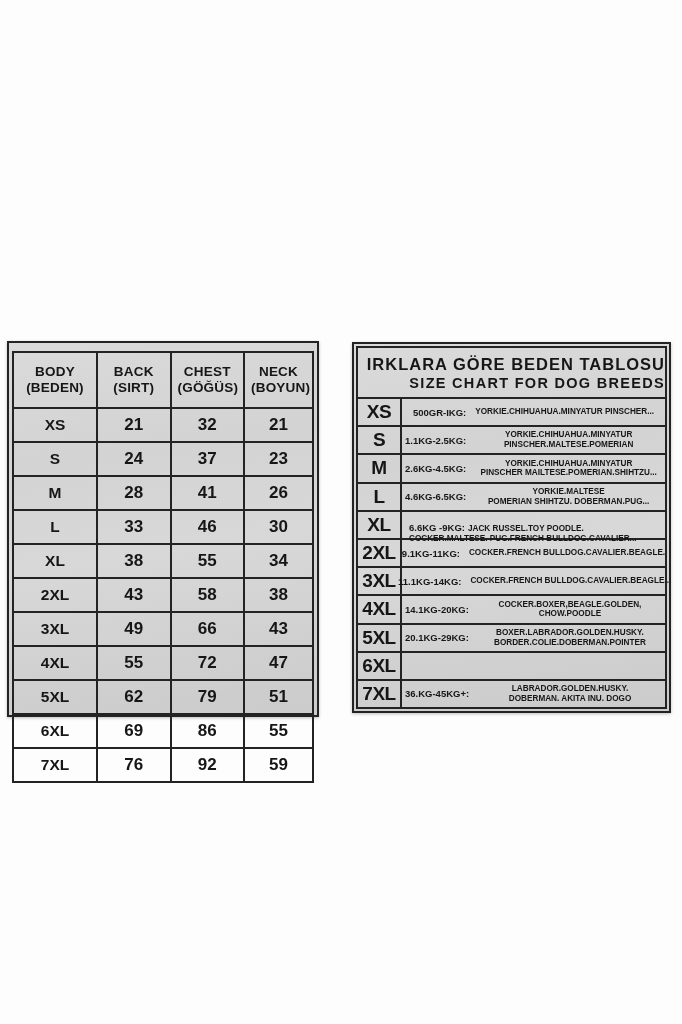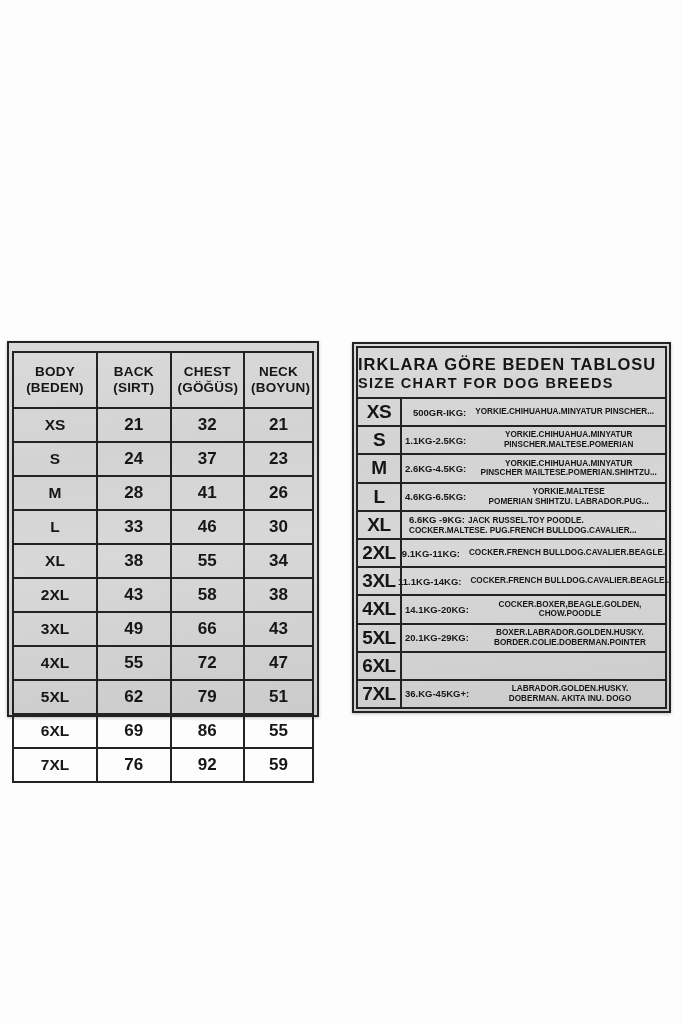--- a/index.html
+++ b/index.html
@@ -30,41 +30,41 @@
   }
   .mtable thead tr{height:56px;}
   .mtable th{font-size:13.5px;font-weight:bold;line-height:1.15;letter-spacing:.2px;}
   .mtable th span{display:block;}
   .mtable td{font-size:17px;font-weight:bold;}
   .mtable td.msize{font-size:15.5px;}
   
   .right-plate{left:352px;top:342px;width:319px;height:371px;padding:2px;display:flex;flex-direction:column;}
   .btitle{
     border:2px solid var(--border);height:53px;flex:0 0 53px;
-    display:flex;flex-direction:column;justify-content:center;align-items:flex-start;gap:1px;
+    display:flex;flex-direction:column;justify-content:center;align-items:flex-end;gap:1px;
   }
   .btitle-tr{font-size:16.5px;font-weight:bold;letter-spacing:1px;white-space:nowrap;}
   .btitle-en{font-size:14.5px;font-weight:bold;letter-spacing:1.3px;white-space:nowrap;}
   .brows{flex:1;display:flex;flex-direction:column;}
   .brow{
     flex:1;display:flex;align-items:stretch;
     border:2px solid var(--border);border-top:none;min-height:0;
   }
   .bsize{
     width:44px;flex:0 0 44px;border-right:2px solid var(--border);
     display:flex;align-items:center;justify-content:center;
     font-size:19px;font-weight:bold;letter-spacing:-.5px;
   }
   .bcontent{flex:1;display:flex;align-items:center;padding:0 3px;gap:9px;min-width:0;}
   .bcontent.single{justify-content:center;}
   .bweight{font-size:9.5px;font-weight:bold;white-space:nowrap;flex:0 0 auto;}
   .bbreeds{flex:1;text-align:center;font-size:8.2px;font-weight:bold;line-height:1.2;min-width:0;}
   .bcontent.single .bbreeds{flex:0 0 auto;}
   .bbreeds div{white-space:nowrap;}
-  .bcontent.inline{display:block;text-align:center;padding-top:2px;}
+  .bcontent.inline{display:block;text-align:center;padding-top:10px;}
   .bcontent.inline .bbreeds{text-align:left;padding-left:4px;}
   .bcontent.inline .bweight{margin-right:3px;}
 </style>
 </head>
 <body>
 
 <div class="canvas">
 
   <section class="plate left-plate">
     <table class="mtable">
@@ -199,21 +199,21 @@
               <div>PINSCHER MAILTESE.POMERIAN.SHIHTZU...</div>
             </div>
           </div>
         </div>
         <div class="brow">
           <div class="bsize">L</div>
           <div class="bcontent">
             <span class="bweight">4.6KG-6.5KG:</span>
             <div class="bbreeds">
               <div>YORKIE.MALTESE</div>
-              <div>POMERIAN SHIHTZU. LABRADOR.PUG...</div>
+              <div>POMERIAN SHIHTZU. DOBERMAN.PUG...</div>
             </div>
           </div>
         </div>
         <div class="brow">
           <div class="bsize">XL</div>
           <div class="bcontent inline">
             <div class="bbreeds">
               <div><span class="bweight">6.6KG -9KG:</span>JACK RUSSEL.TOY POODLE.</div>
               <div>COCKER.MALTESE. PUG.FRENCH BULLDOG.CAVALIER...</div>
             </div>

